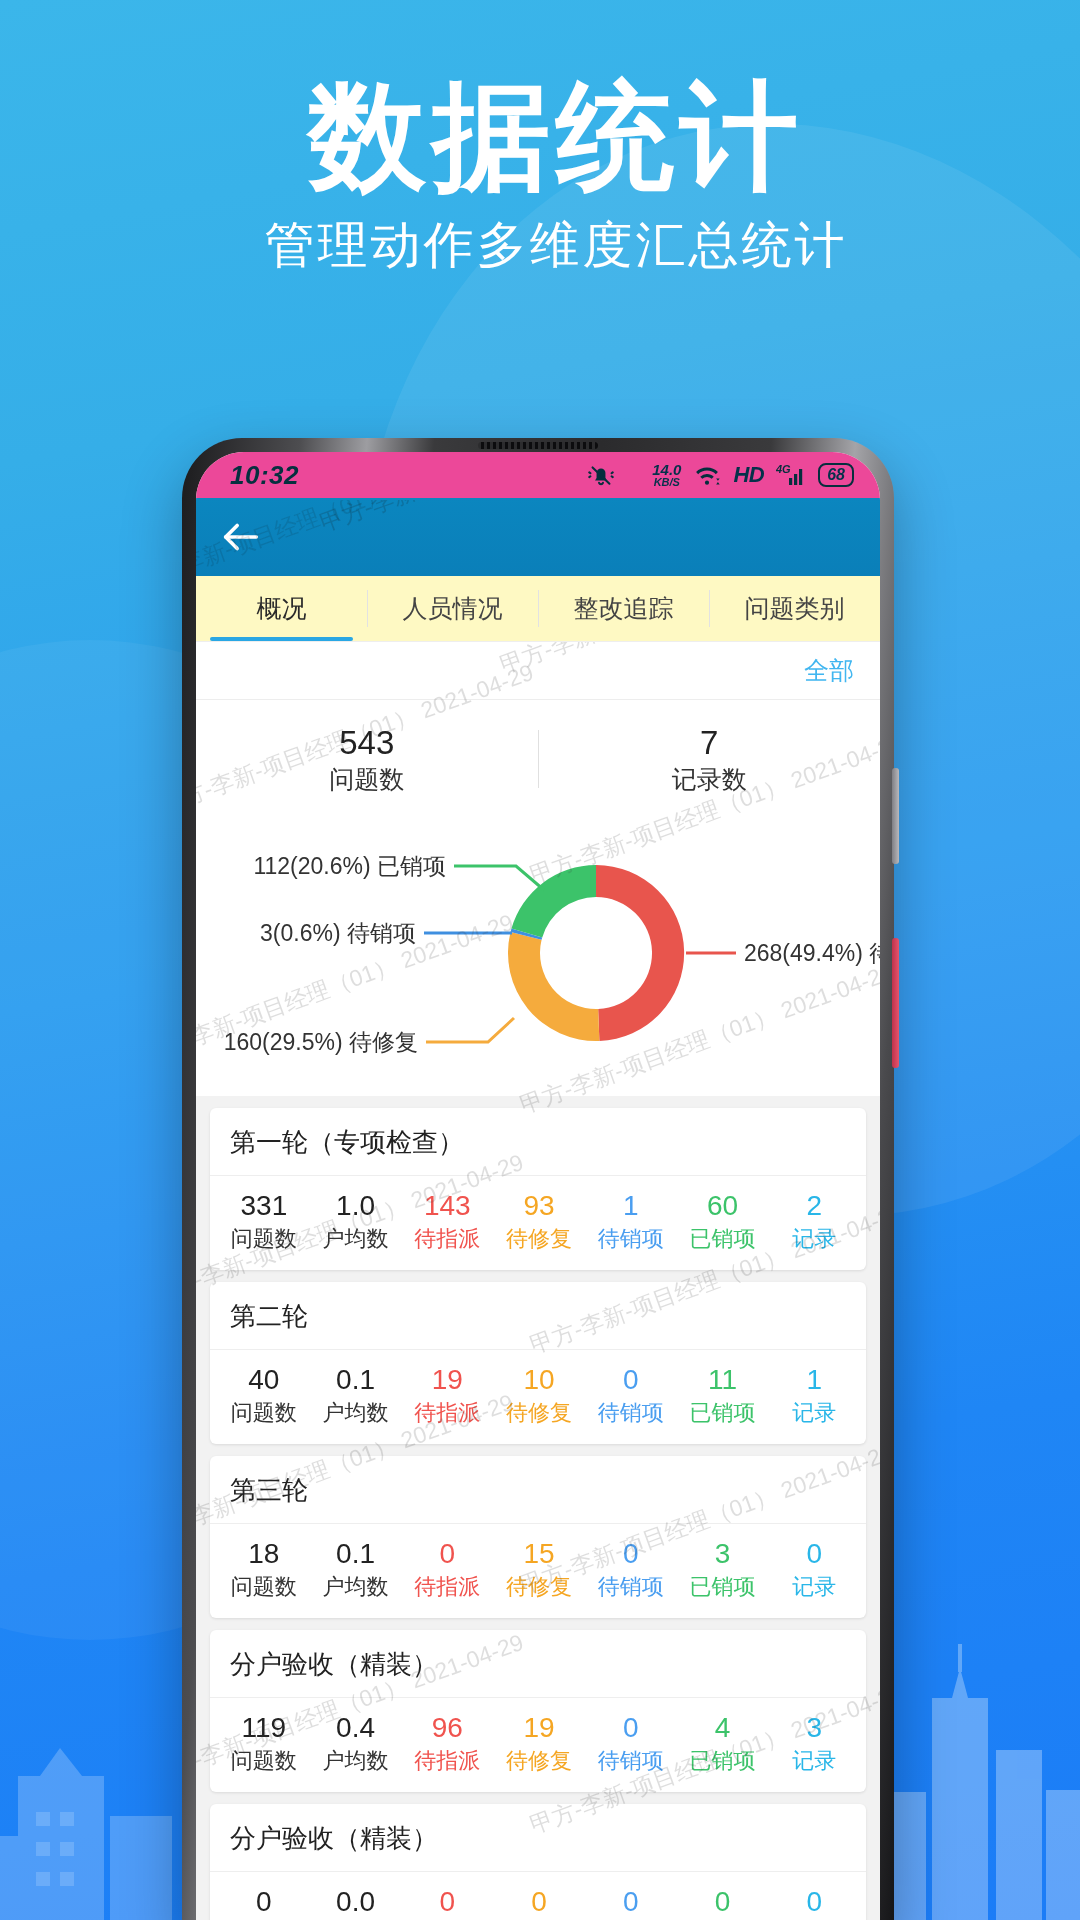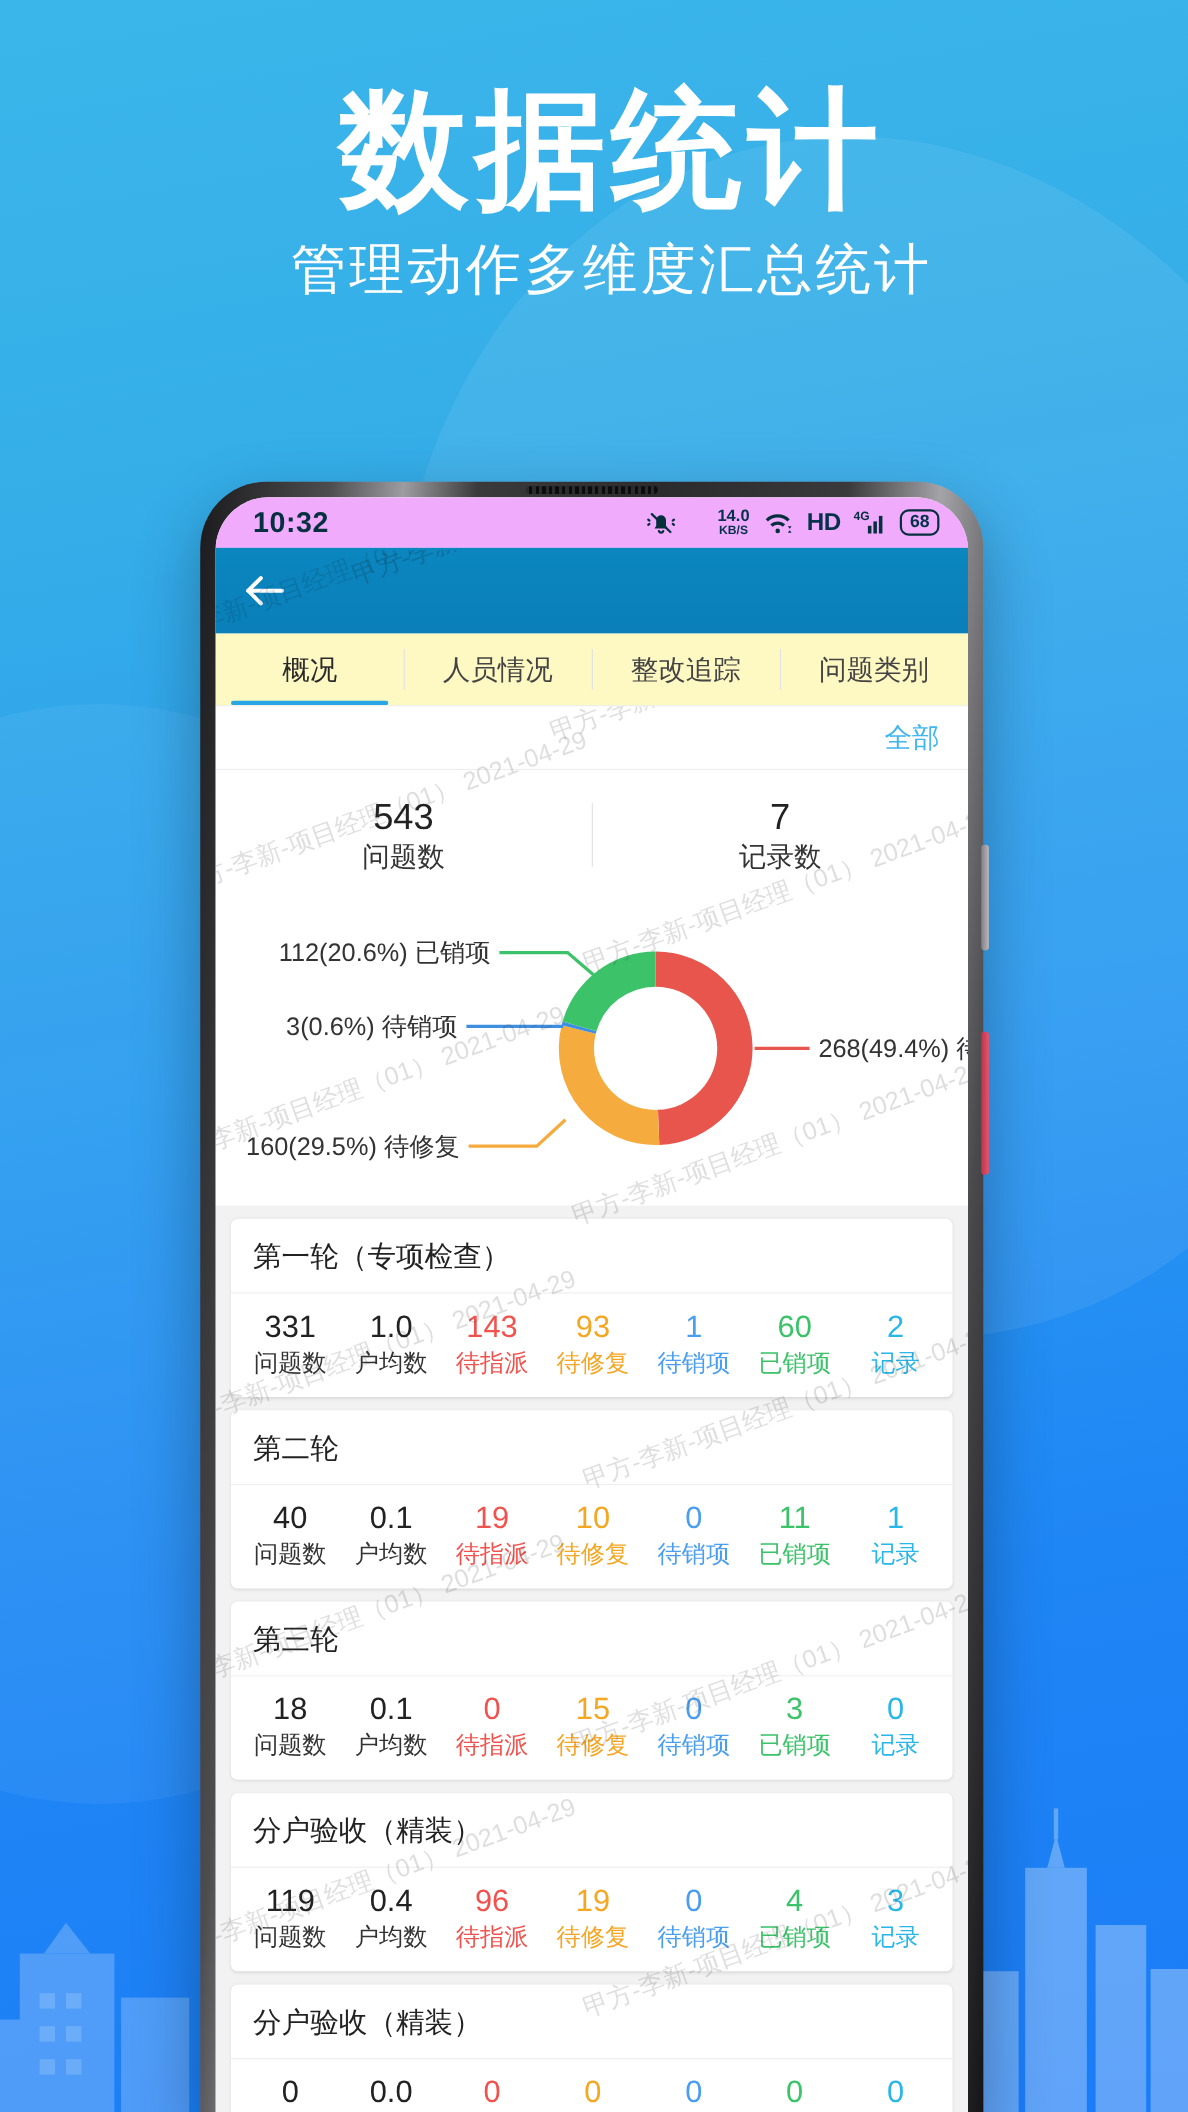--- a/index.html
+++ b/index.html
@@ -69,24 +69,25 @@
   }
   .speaker{
     position:absolute; left:50%; transform:translateX(-50%);
     top:4px; width:120px; height:7px; border-radius:4px;
     background:#101012;
     background-image:repeating-linear-gradient(90deg,#2c2c2e 0 3px,#0c0c0e 3px 6px);
   }
 
   
   .statusbar{
-    height:46px; background:#f0abfc;
+    height:46px; background:#ec4899;
     display:flex; align-items:center; justify-content:space-between;
     padding:0 26px 0 34px;
     color:#05314a;
+    font-style:italic;
   }
   .sb-time{ font-size:26px; font-weight:bold; color:#06303f; letter-spacing:.5px; }
   .sb-right{ display:flex; align-items:center; gap:12px; }
   .sb-ic{ display:flex; align-items:center; color:#062e3d; }
   .sb-net{ font-size:15px; font-weight:bold; line-height:1; text-align:center;margin-left:26px; }
   .sb-net small{ display:block; font-size:11px; font-weight:bold; }
   .sb-hd{ font-size:22px; font-weight:bold; letter-spacing:-.5px; }
   .sb-batt{
     border:2px solid #062e3d; border-radius:8px;
     font-size:16px; font-weight:bold; padding:1px 7px; line-height:1.1;

